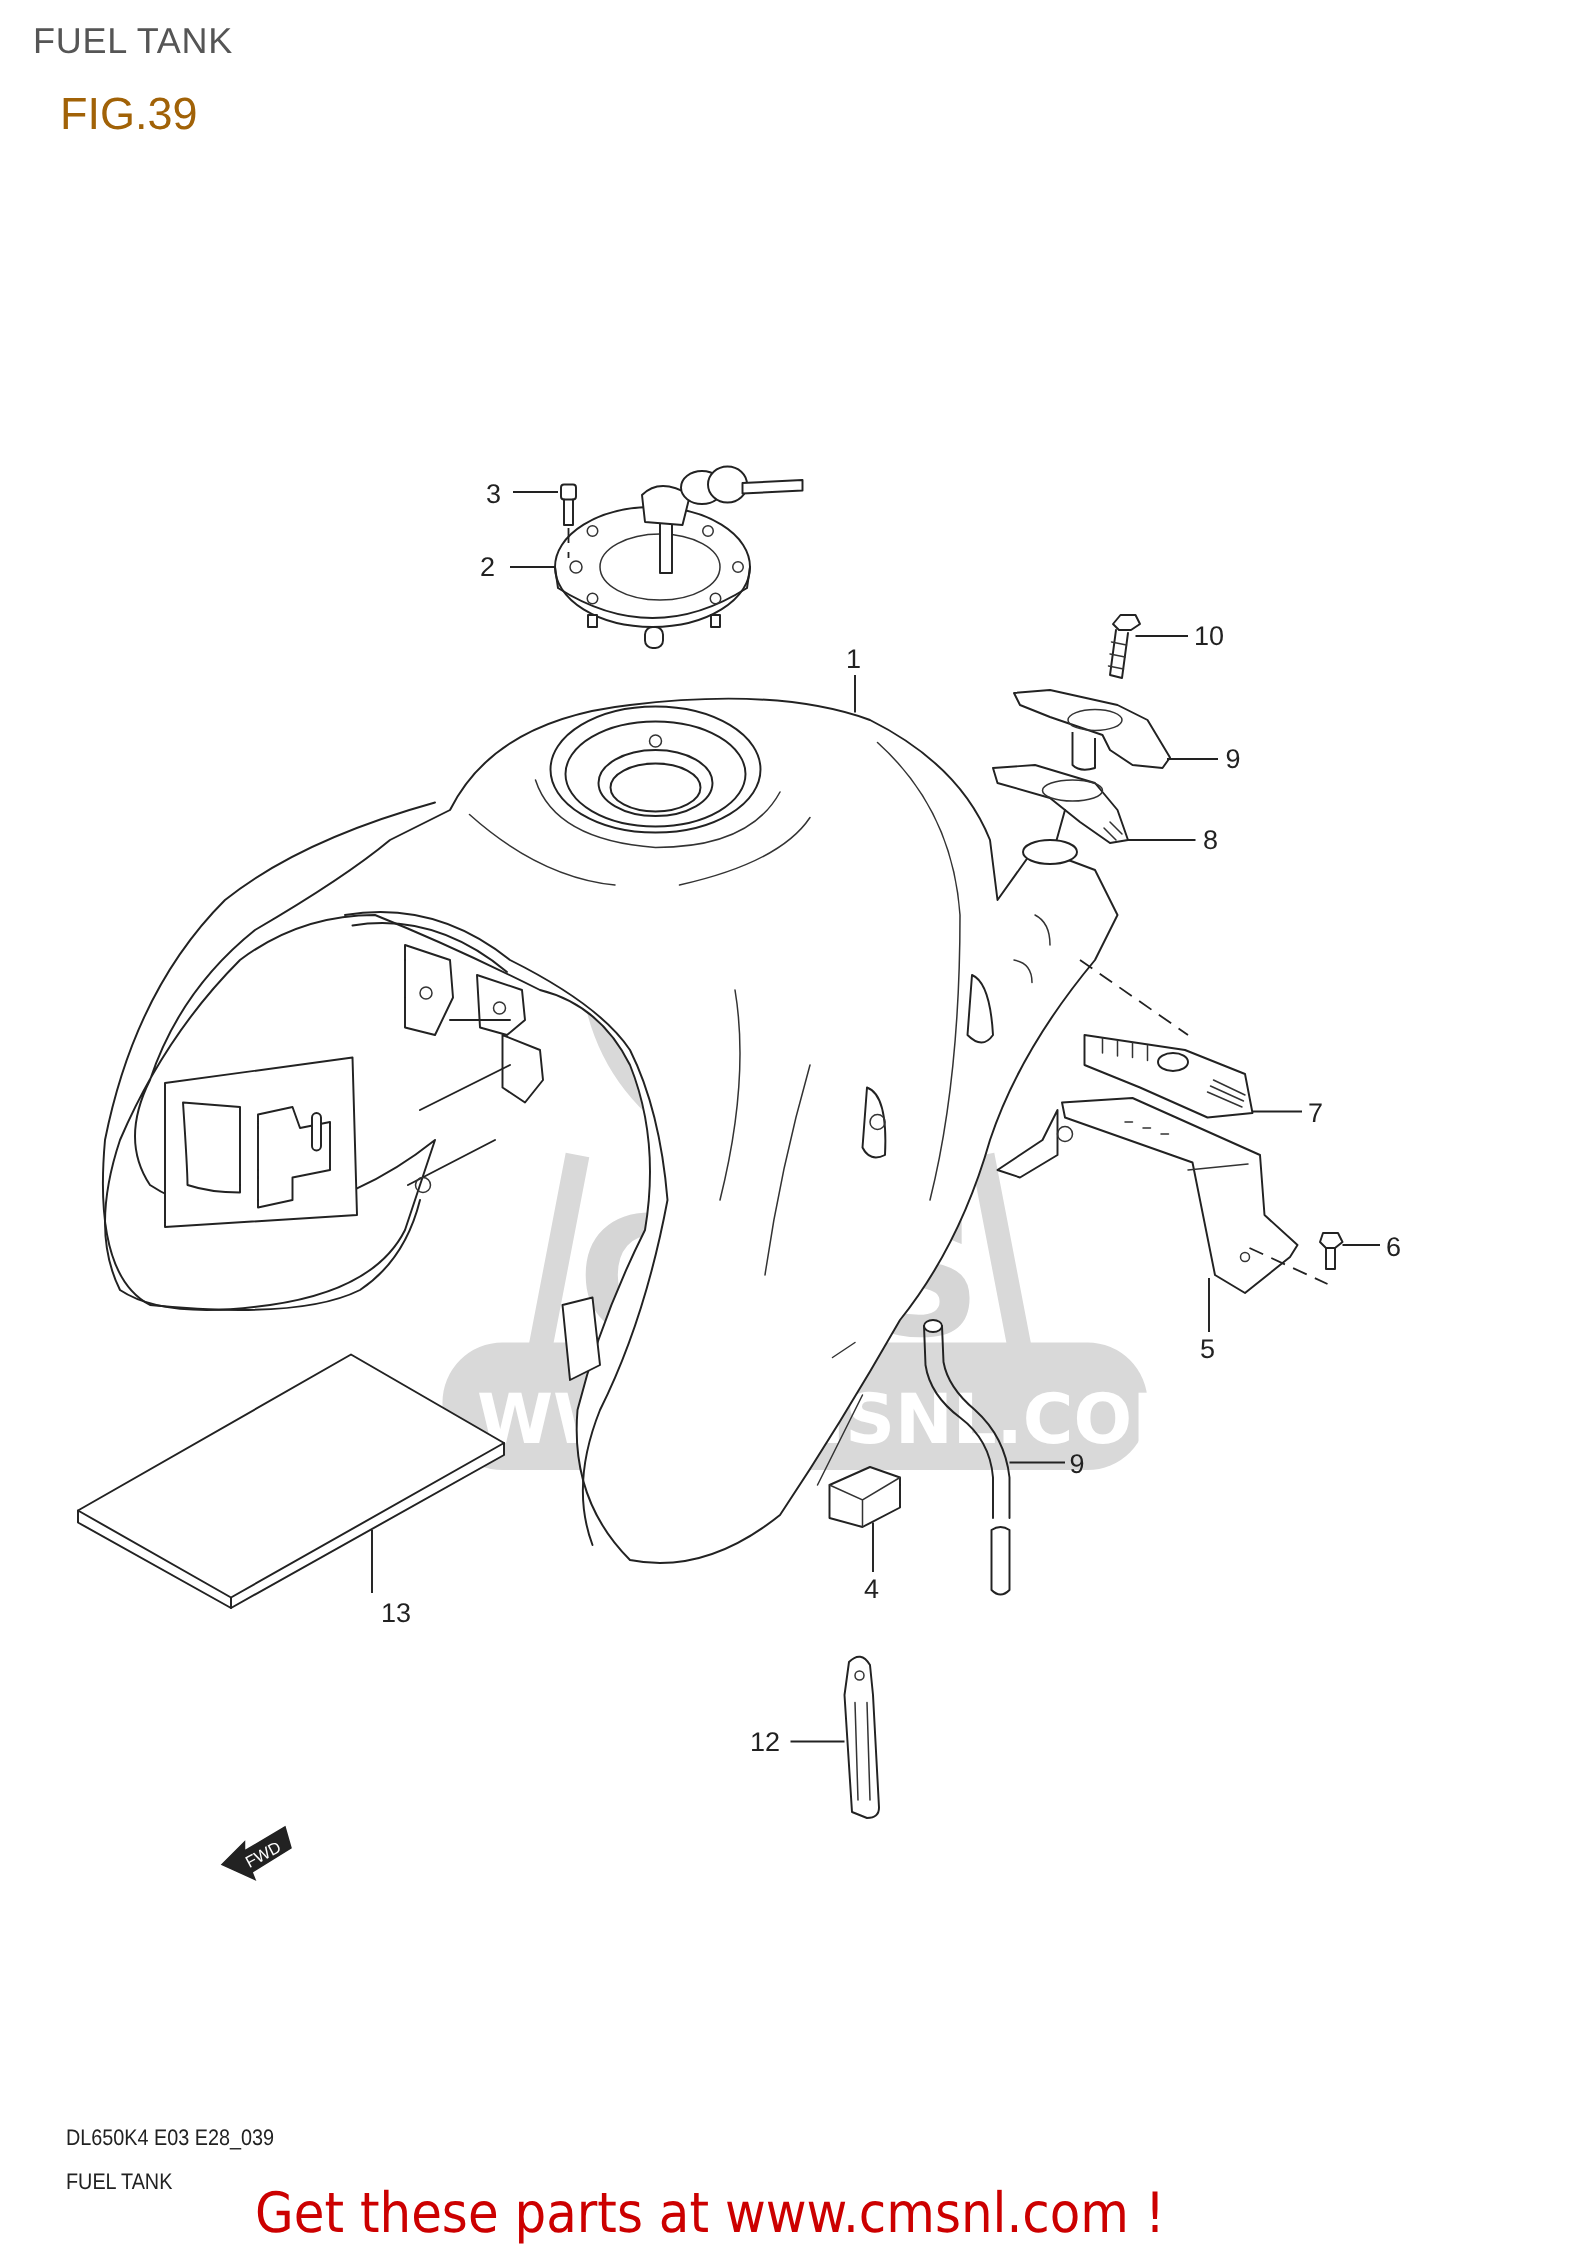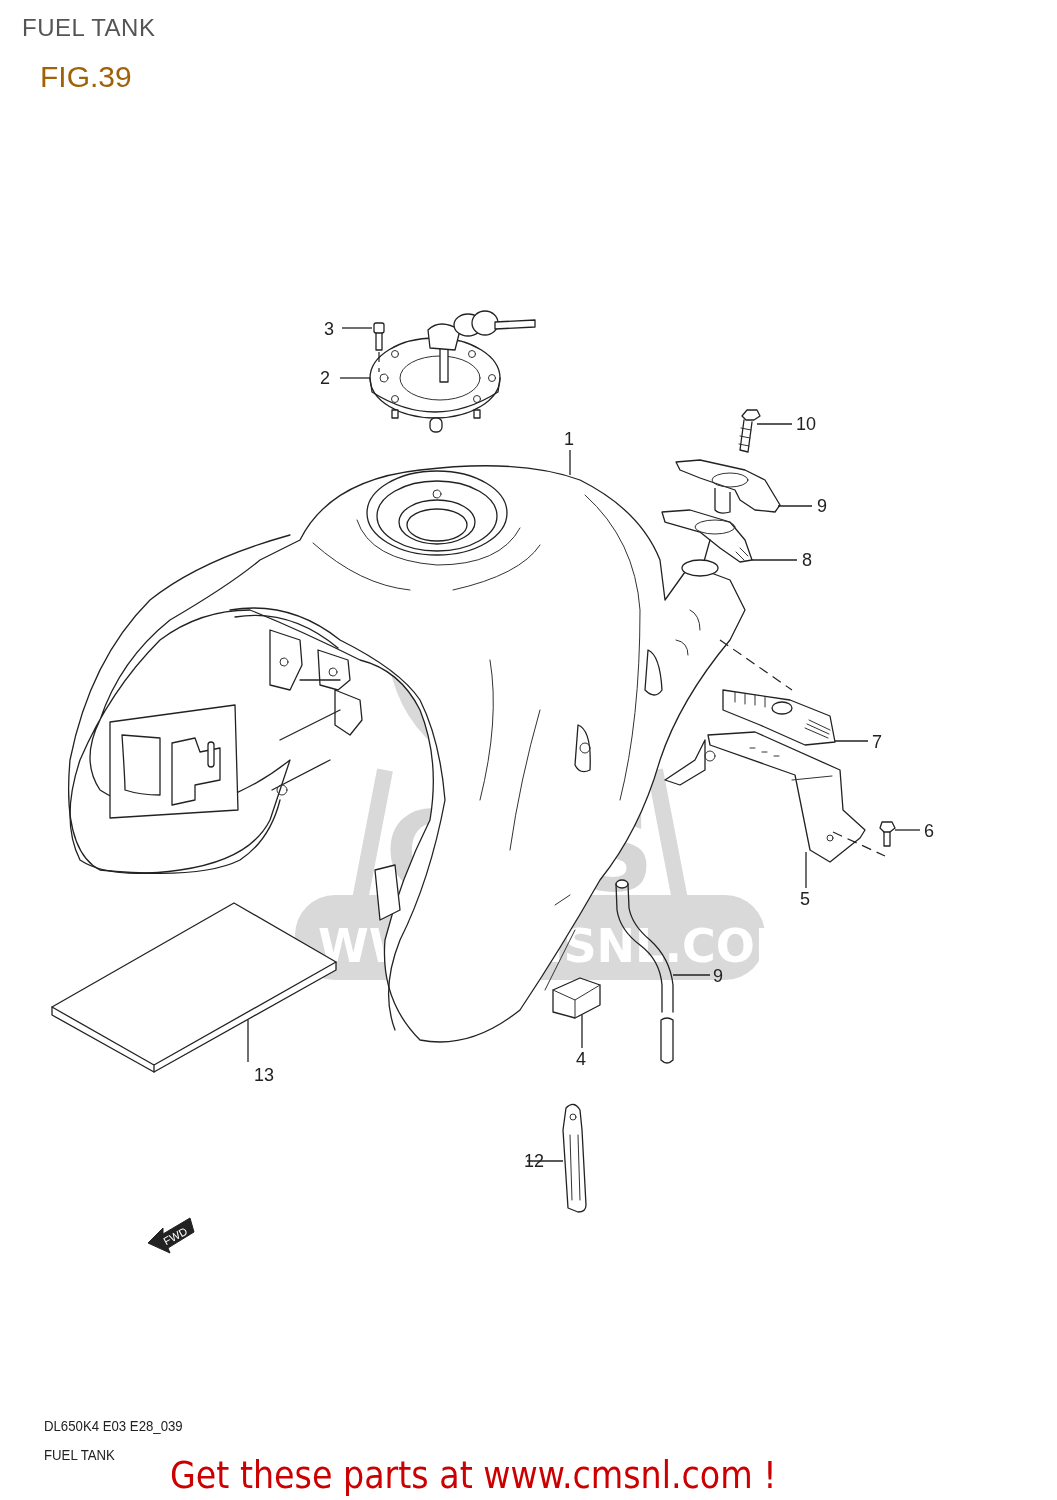--- a/index.html
+++ b/index.html
@@ -200,18 +200,18 @@
 <div class="callout" style="left:320px; top:369px;">2</div>
 <div class="callout" style="left:324px; top:320px;">3</div>
 <div class="callout" style="left:576px; top:1050px;">4</div>
 <div class="callout" style="left:800px; top:890px;">5</div>
 <div class="callout" style="left:924px; top:822px;">6</div>
 <div class="callout" style="left:872px; top:733px;">7</div>
 <div class="callout" style="left:802px; top:551px;">8</div>
 <div class="callout" style="left:817px; top:497px;">9</div>
 <div class="callout" style="left:796px; top:415px;">10</div>
 <div class="callout" style="left:713px; top:967px;">9</div>
-<div class="callout" style="left:524px; top:1152px;">12</div>
+<div class="callout" style="left:500px; top:1152px;">12</div>
 <div class="callout" style="left:254px; top:1066px;">13</div>
 
 <div class="footer-code">DL650K4 E03 E28_039</div>
 <div class="footer-title">FUEL TANK</div>
 <div class="promo"><a>Get these parts at www.cmsnl.com !</a></div>
 
 </body></html>

